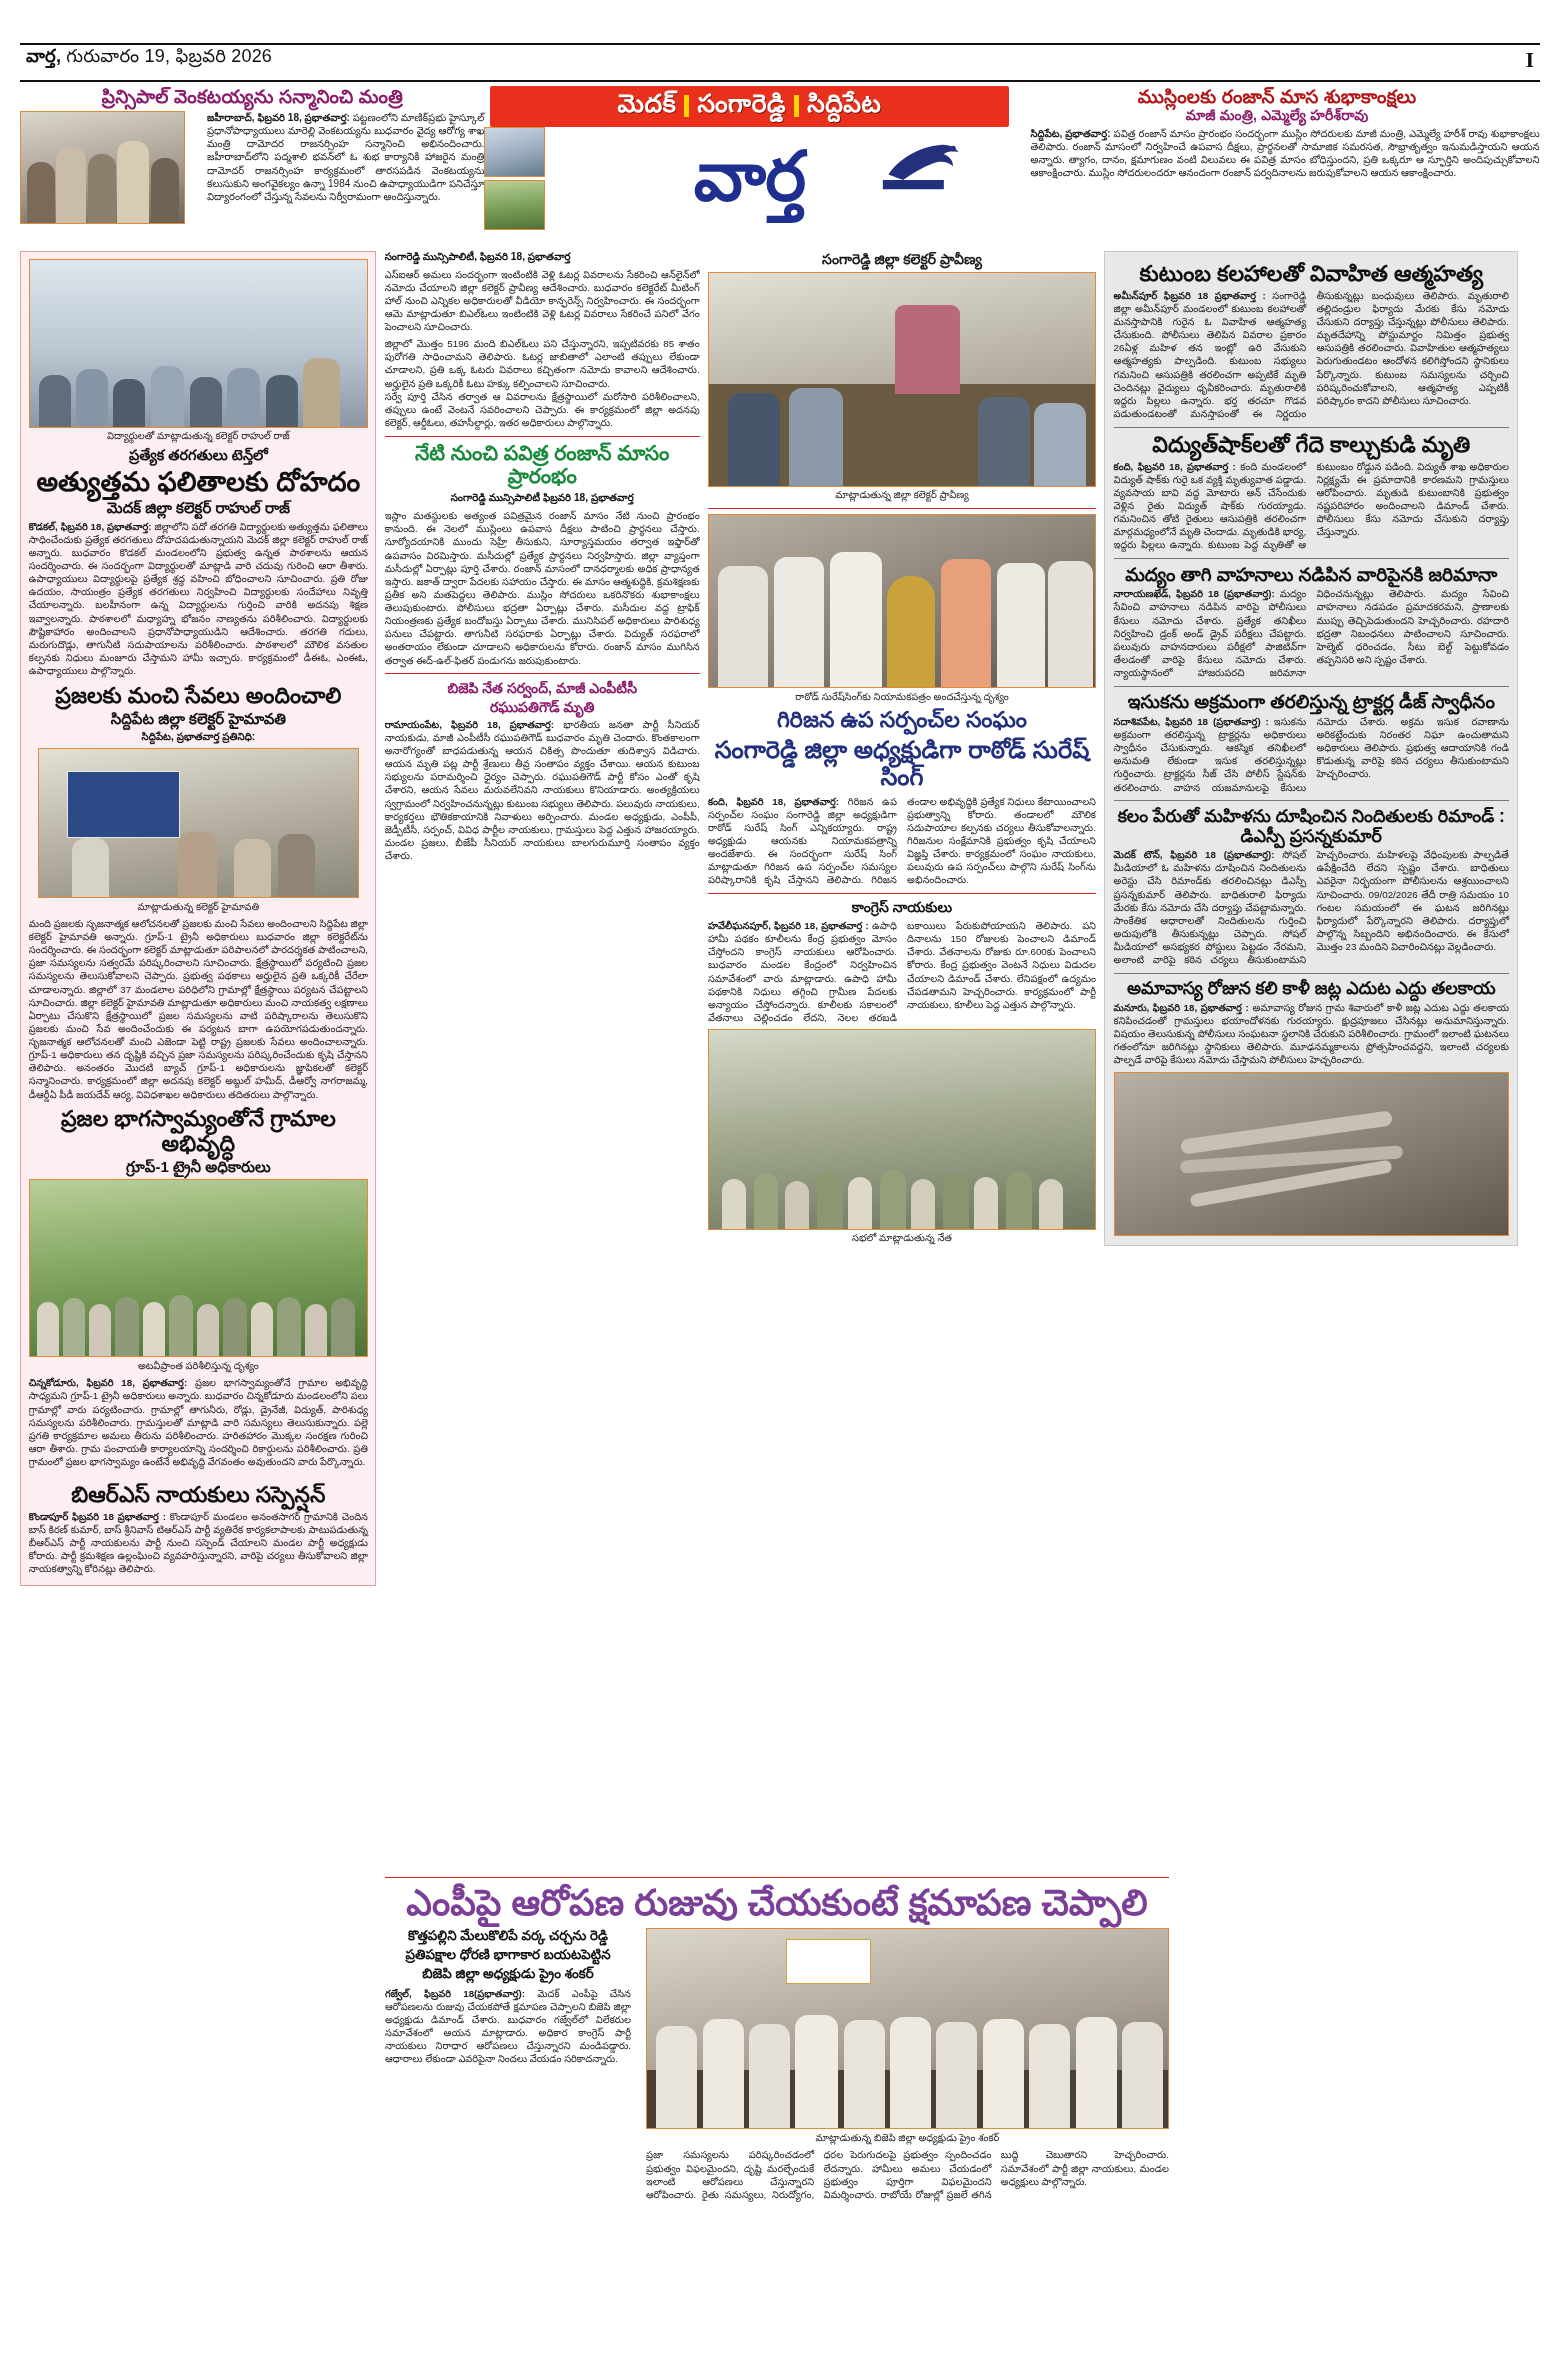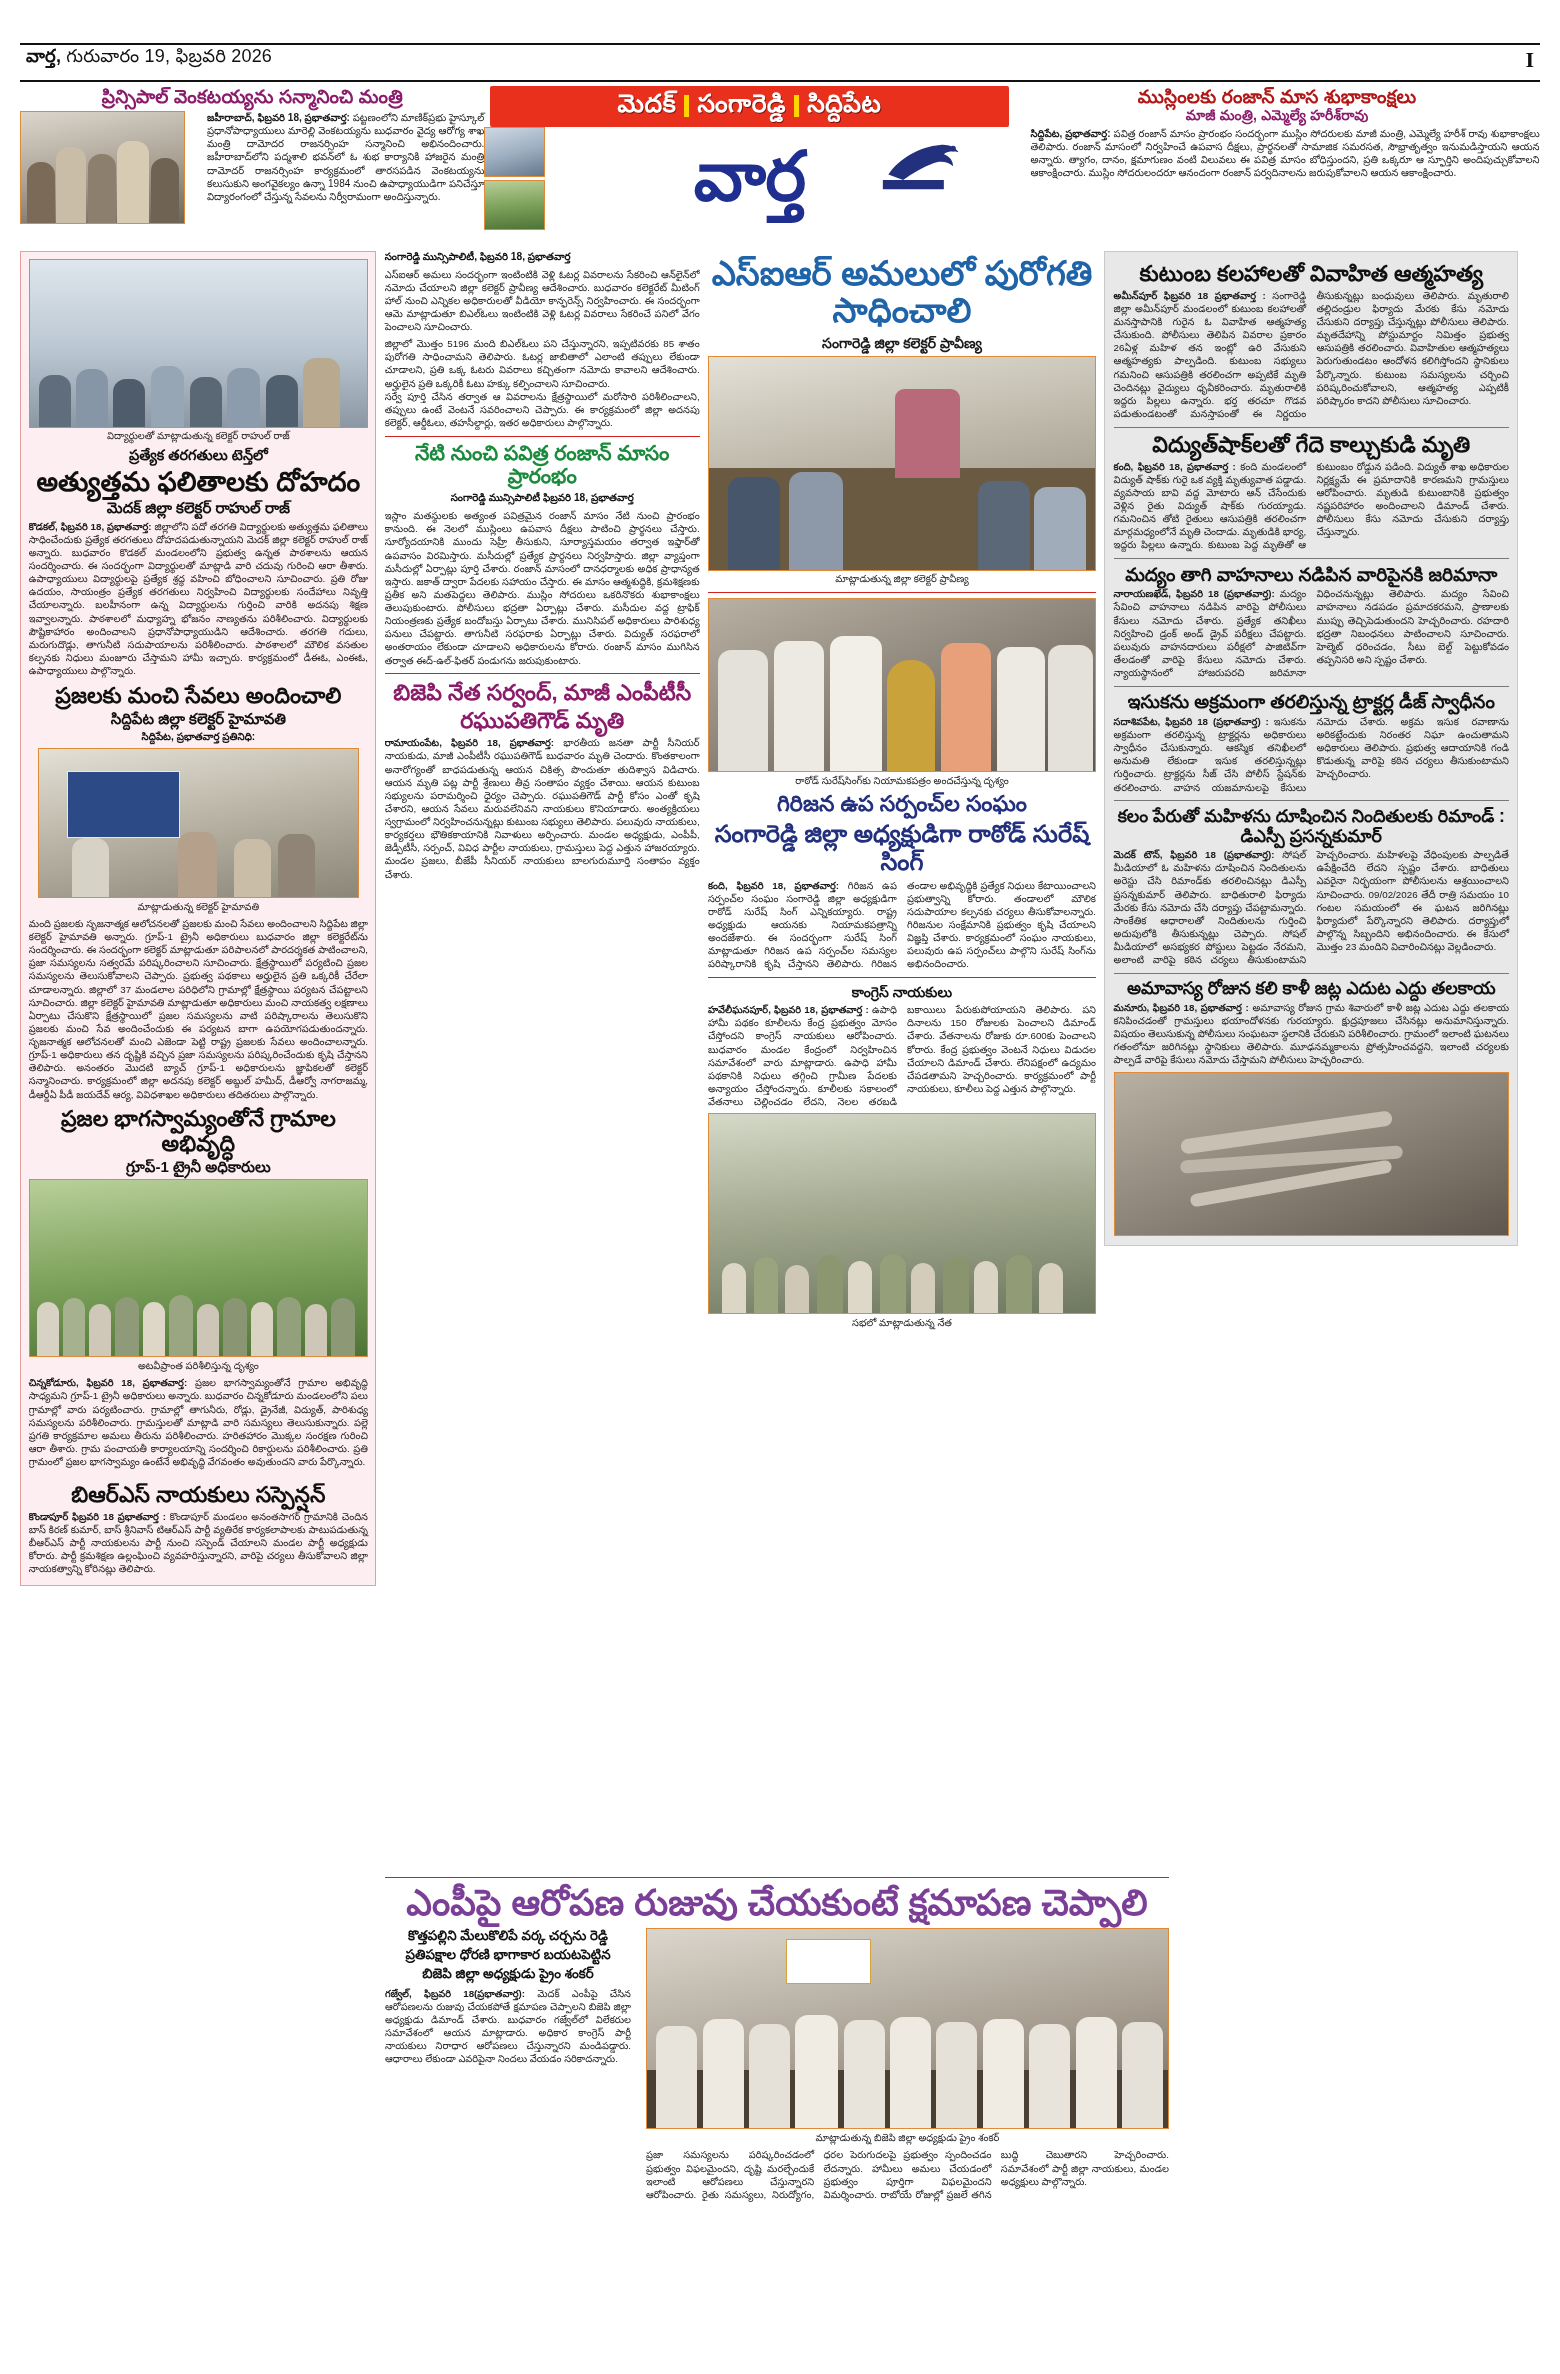--- a/index.html
+++ b/index.html
@@ -64,21 +64,21 @@
 
   
   .h-blue{color:#1f63a8;}
   .h-green{color:#1a8a3c;}
   .h-purple{color:#7b3f98;}
   .h-navy{color:#22307e;}
   .h-maroon{color:#8a1c6b;}
 
   .big-hl{font-size:37px;font-weight:700;text-align:center;line-height:1.1;margin:3.7px 0 5.6px;}
   .mid-hl{font-size:25px;font-weight:700;text-align:center;line-height:1.14;margin:2.8px 0 3.7px;}
-  .small-hl{font-size:22px;font-weight:700;text-align:center;line-height:1.16;margin:2.8px 0 2.8px;}
+  .small-hl{font-size:14px;font-weight:700;text-align:center;line-height:1.16;margin:2.8px 0 2.8px;}
 
   .two-col{column-count:2;column-gap:10.2px;column-rule:0;}
   .three-col{column-count:3;column-gap:9.3px;}
   .ph-class{background:linear-gradient(180deg,#dfe6ec 0%,#b9c6d2 55%,#8b97a3 100%);}
   .ph-green{background:linear-gradient(175deg,#b9cf9a 0%,#7ea35c 50%,#4e7336 100%);}
   .ph-room{background:linear-gradient(170deg,#e3e0d6 0%,#b7b2a3 50%,#8a8678 100%);}
   .ph-crowd{background:linear-gradient(175deg,#d5d9c8 0%,#a0a78d 50%,#6f7860 100%);}
   .ph-pres{background:linear-gradient(170deg,#dbd6cc 0%,#a89f92 55%,#6d665b 100%);}
   .ph-stone{background:linear-gradient(160deg,#b9b0a4 0%,#8e857a 50%,#5f574d 100%);}
   .ph-temple{background:linear-gradient(165deg,#cfd8e4 0%,#9fb0c2 50%,#64788c 100%);}
@@ -236,21 +236,20 @@
       <div class="small-hl h-maroon">బిజెపి నేత సర్వంద్, మాజీ ఎంపీటీసీ</div>
       <div class="small-hl h-maroon" style="margin-top:0;">రఘుపతిగౌడ్ మృతి</div>
       <div class="txt">
         <b>రామాయంపేట, ఫిబ్రవరి 18, ప్రభాతవార్త:</b>
         <span>భారతీయ జనతా పార్టీ సీనియర్ నాయకుడు, మాజీ ఎంపీటీసీ రఘుపతిగౌడ్ బుధవారం మృతి చెందారు. కొంతకాలంగా అనారోగ్యంతో బాధపడుతున్న ఆయన చికిత్స పొందుతూ తుదిశ్వాస విడిచారు. ఆయన మృతి పట్ల పార్టీ శ్రేణులు తీవ్ర సంతాపం వ్యక్తం చేశాయి. ఆయన కుటుంబ సభ్యులను పరామర్శించి ధైర్యం చెప్పారు. రఘుపతిగౌడ్ పార్టీ కోసం ఎంతో కృషి చేశారని, ఆయన సేవలు మరువలేనివని నాయకులు కొనియాడారు. అంత్యక్రియలు స్వగ్రామంలో నిర్వహించనున్నట్లు కుటుంబ సభ్యులు తెలిపారు. పలువురు నాయకులు, కార్యకర్తలు భౌతికకాయానికి నివాళులు అర్పించారు. మండల అధ్యక్షుడు, ఎంపీపీ, జెడ్పీటీసీ, సర్పంచ్, వివిధ పార్టీల నాయకులు, గ్రామస్తులు పెద్ద ఎత్తున హాజరయ్యారు. మండల ప్రజలు, బీజేపీ సీనియర్ నాయకులు బాలగురుమూర్తి సంతాపం వ్యక్తం చేశారు.</span>
       </div>
     </div>
 
     <div class="col c3">
 
-      <div class="big-hl h-blue" style="font-size:34px;">ఎస్ఐఆర్ అమలులో పురోగతి సాధించాలి</div>
       <div class="sub" style="font-size:14px;color:#1a1a1a;">సంగారెడ్డి జిల్లా కలెక్టర్ ప్రావీణ్య</div>
 
       <div class="photo ph-room" style="height:213px;margin-top:3.7px;">
         <div style="position:absolute;left:0;top:111px;right:0;height:102px;background:#6b5a42;"></div>
         <div style="position:absolute;left:186px;top:32px;width:65px;height:89px;background:#b86a7a;border-radius:9.3px 9.3px 0 0;"></div>
         <div class="person" style="left:18.6px;width:52px;height:93px;background:#47566b;"></div>
         <div class="person" style="left:80px;width:54px;height:98px;background:#8d99a8;"></div>
         <div class="person" style="left:269px;width:52px;height:89px;background:#5a6878;"></div>
         <div class="person" style="left:325px;width:52px;height:83px;background:#a0acb9;"></div>
       </div>

